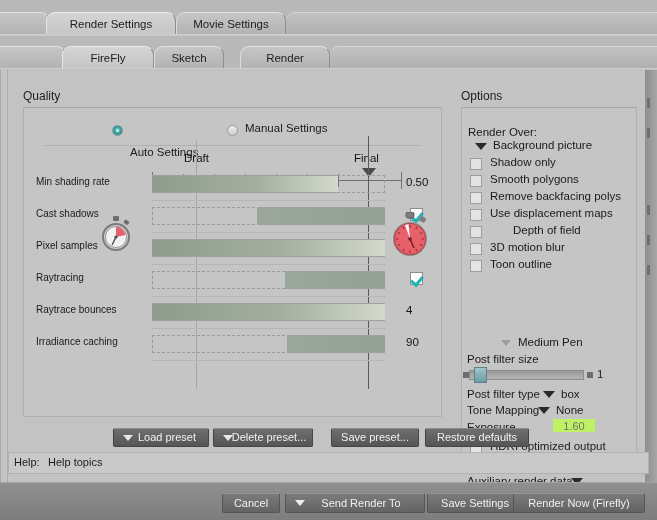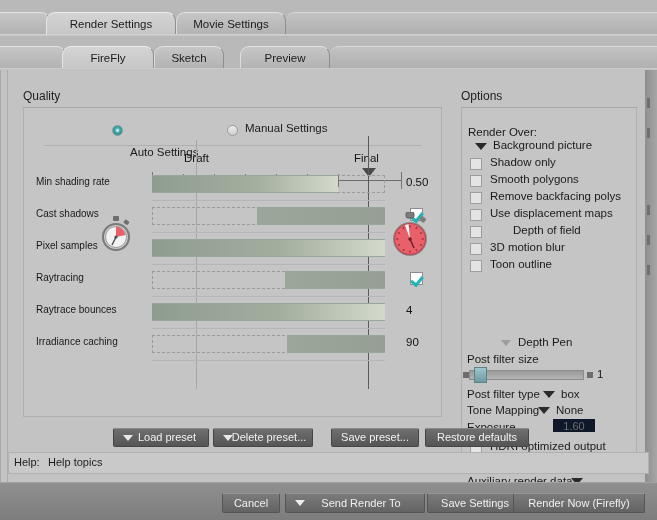--- a/index.html
+++ b/index.html
@@ -137,21 +137,21 @@
   .opt-cbox.checked:after{content:"";position:absolute;left:2px;top:0px;width:4px;height:8px;
      border:solid #25b6b6;border-width:0 2px 2px 0;transform:rotate(40deg);}
   .caret{position:absolute;width:0;height:0;
      border-left:6px solid transparent;border-right:6px solid transparent;
      border-top:7px solid #2a2a2a;}
   .caret.sm{border-left:5px solid transparent;border-right:5px solid transparent;
      border-top:6px solid #9d9d9d;}
 
   .numfield{position:absolute;box-sizing:border-box;height:15px;line-height:14px;
      text-align:center;font-size:11px;}
-  .numfield.flat{background:#0f172a;color:#6f6f6f;border:1px solid #c6c6c6;}
+  .numfield.flat{background:#bef264;color:#6f6f6f;border:1px solid #c6c6c6;}
   .numfield.white{background:#fff;color:#111;border:1px solid #8f8f8f;}
 
   
   #pfs-track{position:absolute;left:468px;top:300px;width:115px;height:10px;
      background:linear-gradient(#9a9a9a,#b4b4b4);border:1px solid #8c8c8c;box-sizing:border-box;}
   #pfs-handle{position:absolute;left:473px;top:297px;width:13px;height:16px;
      background:linear-gradient(#9fc6cb,#6d9aa1);border:1px solid #5d8289;box-sizing:border-box;}
   .pfs-stop{position:absolute;top:302px;width:6px;height:6px;background:#6d6d6d;}
 
   
@@ -195,21 +195,21 @@
     <div id="tabrow1-stub-r"></div>
     <div class="tab active" id="tab-render">Render Settings</div>
     <div class="tab" id="tab-movie">Movie Settings</div>
   </div>
 
   <div class="tabstrip tabstrip2">
     <div id="tabrow2-stub-l"></div>
     <div id="tabrow2-stub-r"></div>
     <div class="tab active" id="tab-firefly">FireFly</div>
     <div class="tab" id="tab-sketch">Sketch</div>
-    <div class="tab" id="tab-preview">Preview</div>
+    <div class="tab" id="tab-preview">Render</div>
   </div>
 
   <div class="content">
 
     <div class="sect-title" id="quality-title">Quality</div>
     <div class="sect-title" id="options-title">Options</div>
 
     <div class="panel" id="quality-panel">
 
       <div class="radio-row">
@@ -352,21 +352,21 @@
         <div class="opt" style="left: 489px; top: 137px;">Use displacement maps</div>
         <div class="opt-cbox" style="left: 469px; top: 156px;"></div>
         <div class="opt" style="left: 489px; top: 154px; margin-left: 23px;">Depth of field</div>
         <div class="opt-cbox" style="left: 469px; top: 173px;"></div>
         <div class="opt" style="left: 489px; top: 171px;">3D motion blur</div>
         <div class="opt-cbox" style="left: 469px; top: 190px;"></div>
         <div class="opt" style="left: 489px; top: 188px;">Toon outline</div>
       </div>
 
     <div class="caret sm" style="left:500px;top:270px;"></div>
-    <div class="opt" style="left:517px;top:266px;">Depth Pen</div>
+    <div class="opt" style="left:517px;top:266px;">Medium Pen</div>
 
     <div class="opt" style="left:466px;top:283px;">Post filter size</div>
     <div class="pfs-stop" style="left:462px;"></div>
     <div id="pfs-track"></div>
     <div id="pfs-handle"></div>
     <div class="pfs-stop" style="left:586px;"></div>
     <div class="opt" style="left:596px;top:298px;">1</div>
 
     <div class="opt" style="left:466px;top:318px;">Post filter type</div>
     <div class="caret" style="left:542px;top:321px;"></div>

